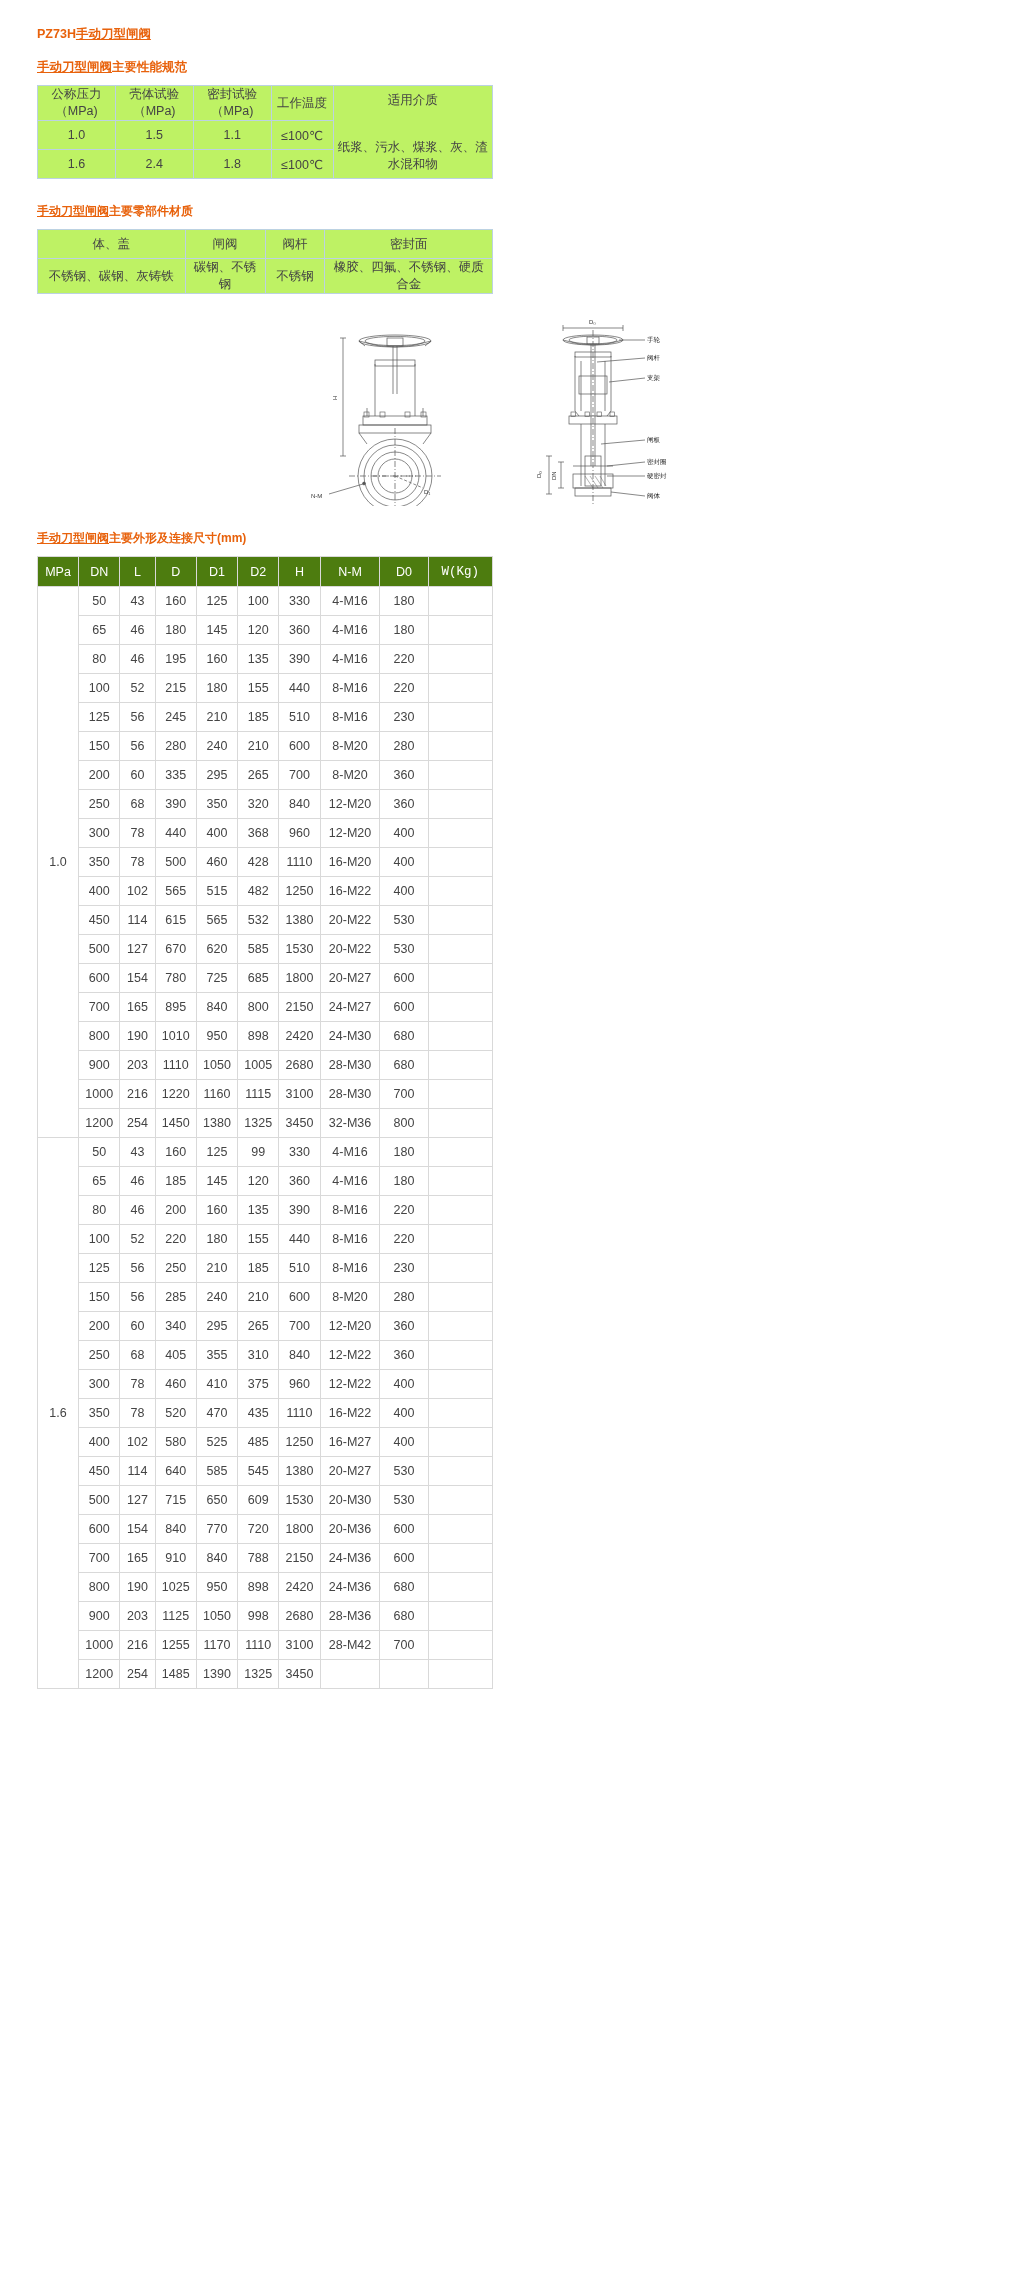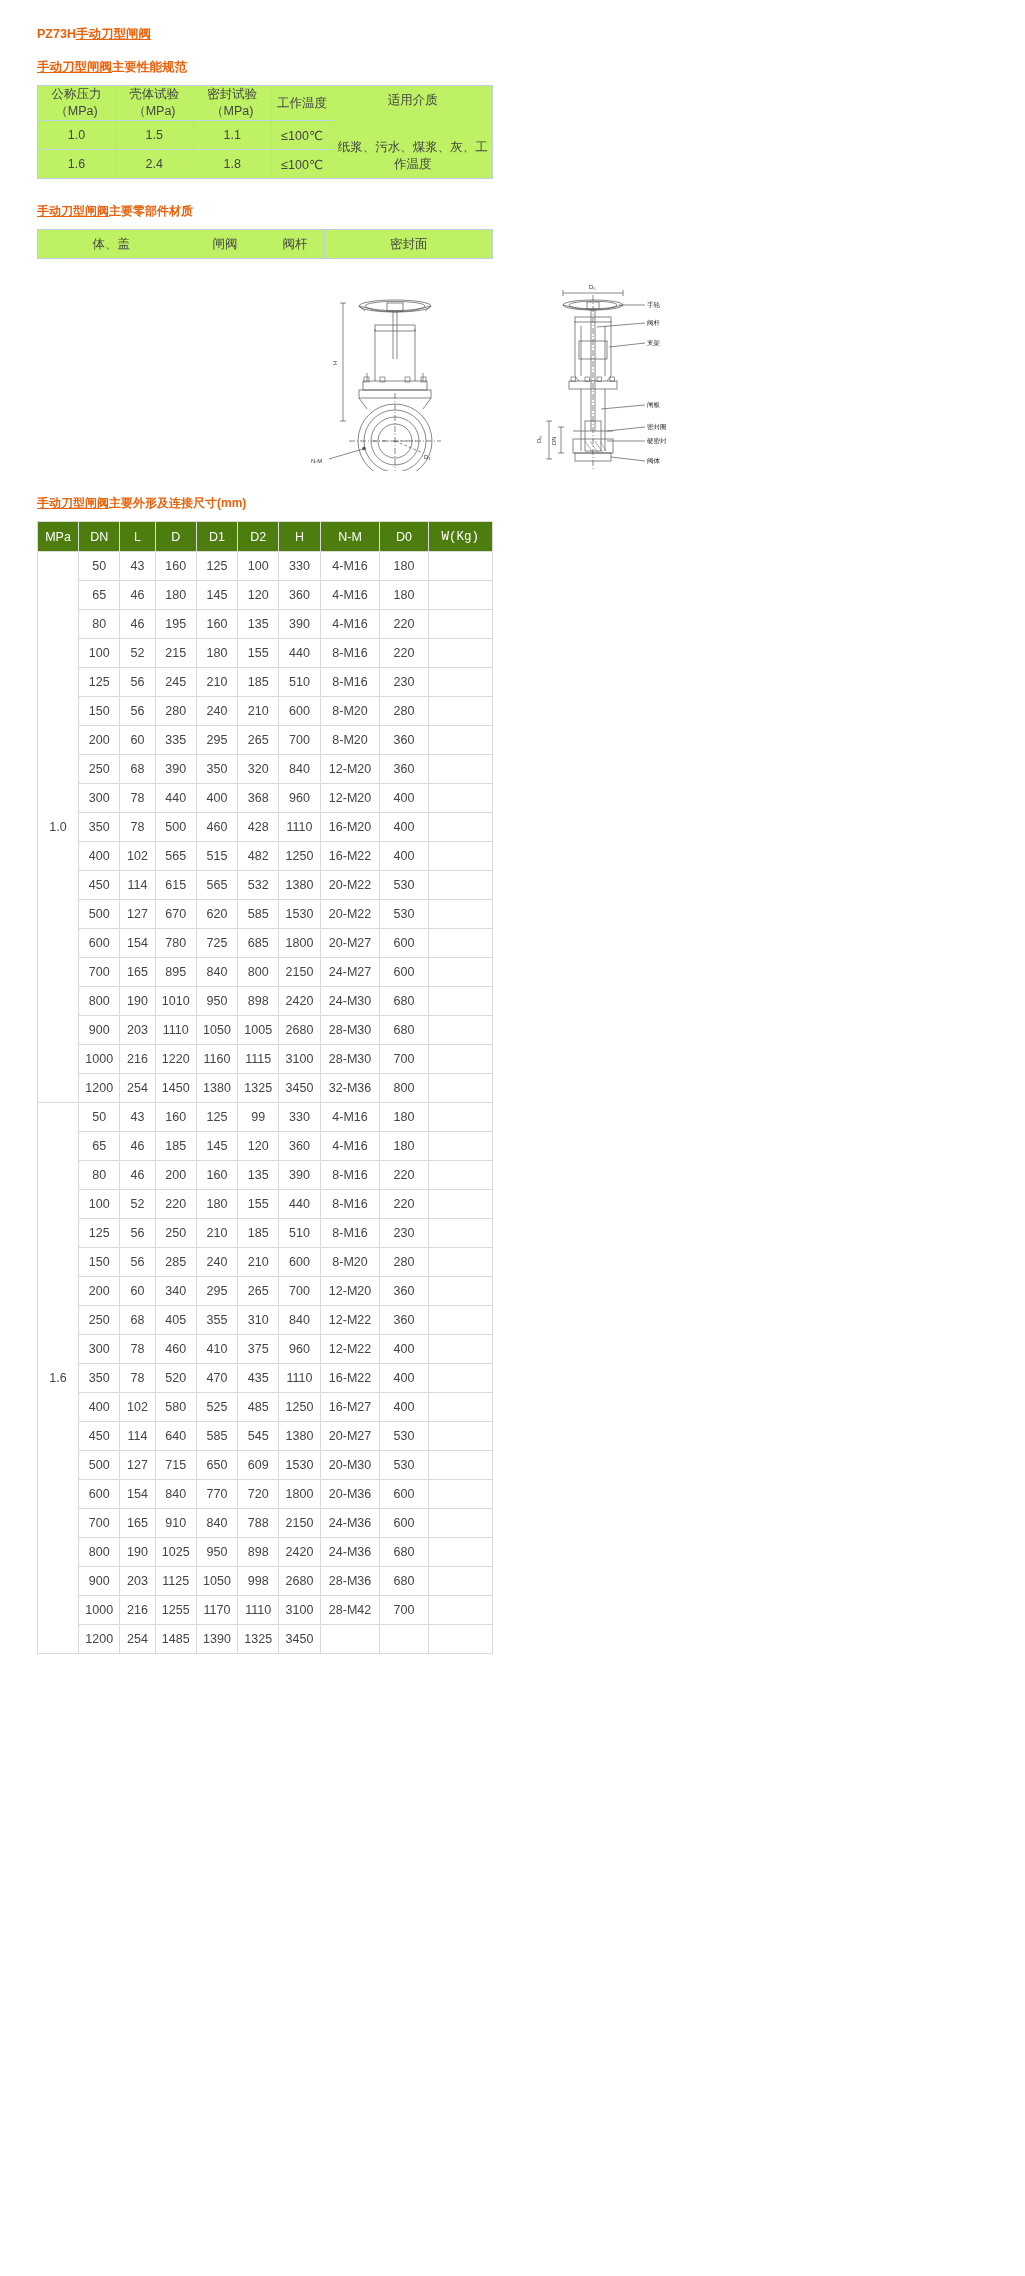--- a/index.html
+++ b/index.html
@@ -134,21 +134,21 @@
 
   <table class="spec" id="perf-table">
     <tbody>
       <tr>
         <td class="c0">公称压力（MPa)</td>
         <td class="c1">壳体试验（MPa)</td>
         <td class="c2">密封试验（MPa)</td>
         <td class="c3">工作温度</td>
         <td class="c4" rowspan="3">
           <div style="padding-bottom:26px;">适用介质</div>
-          <div style="padding-top:4px;">纸浆、污水、煤浆、灰、工作温度</div>
+          <div style="padding-top:4px;">纸浆、污水、煤浆、灰、渣水混和物</div>
         </td>
       </tr>
       <tr class="body">
         <td>1.0</td>
         <td>1.5</td>
         <td>1.1</td>
         <td>≤100℃</td>
       </tr>
       <tr class="body">
         <td>1.6</td>
@@ -163,20 +163,26 @@
     <span class="ul">手动刀型闸阀</span><span>主要零部件材质</span>
   </div>
 
   <table class="spec" id="mat-table">
     <tbody>
       <tr>
         <td class="m0">体、盖</td>
         <td class="m1">闸阀</td>
         <td class="m2">阀杆</td>
         <td class="m3">密封面</td>
+      </tr>
+      <tr>
+        <td>不锈钢、碳钢、灰铸铁</td>
+        <td>碳钢、不锈钢</td>
+        <td>不锈钢</td>
+        <td>橡胶、四氟、不锈钢、硬质合金</td>
       </tr>
     </tbody>
   </table>
 
   <div class="drawing-wrap">
     <svg class="drawing" viewBox="0 0 500 190">
       <g fill="none" stroke="#555" stroke-width="0.7">
 
         <ellipse cx="132" cy="25" rx="36" ry="6"></ellipse>
         <ellipse cx="132" cy="25" rx="30" ry="4.6"></ellipse>

